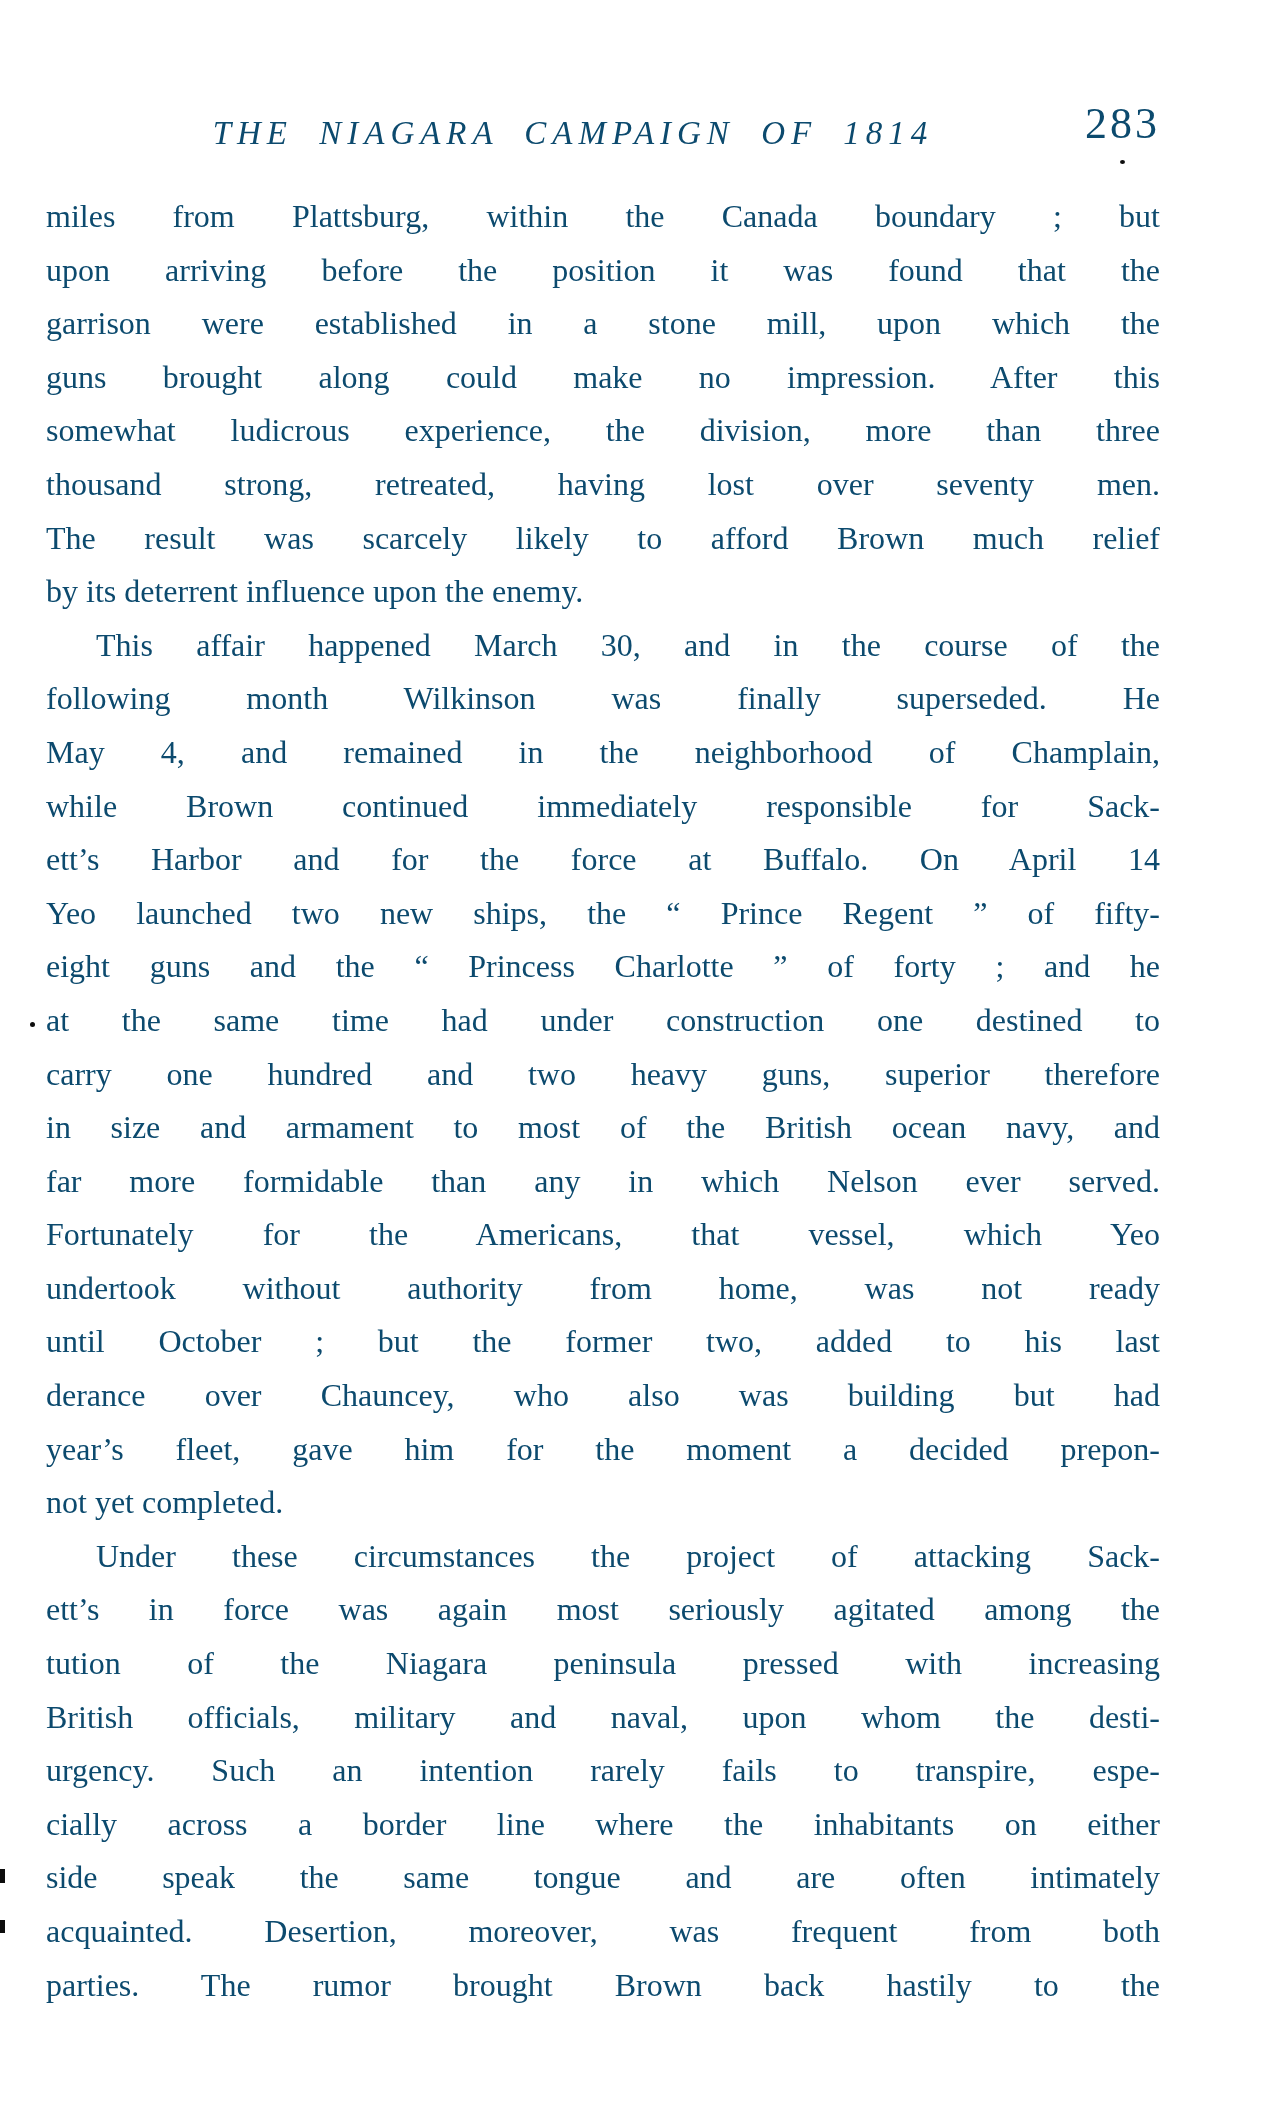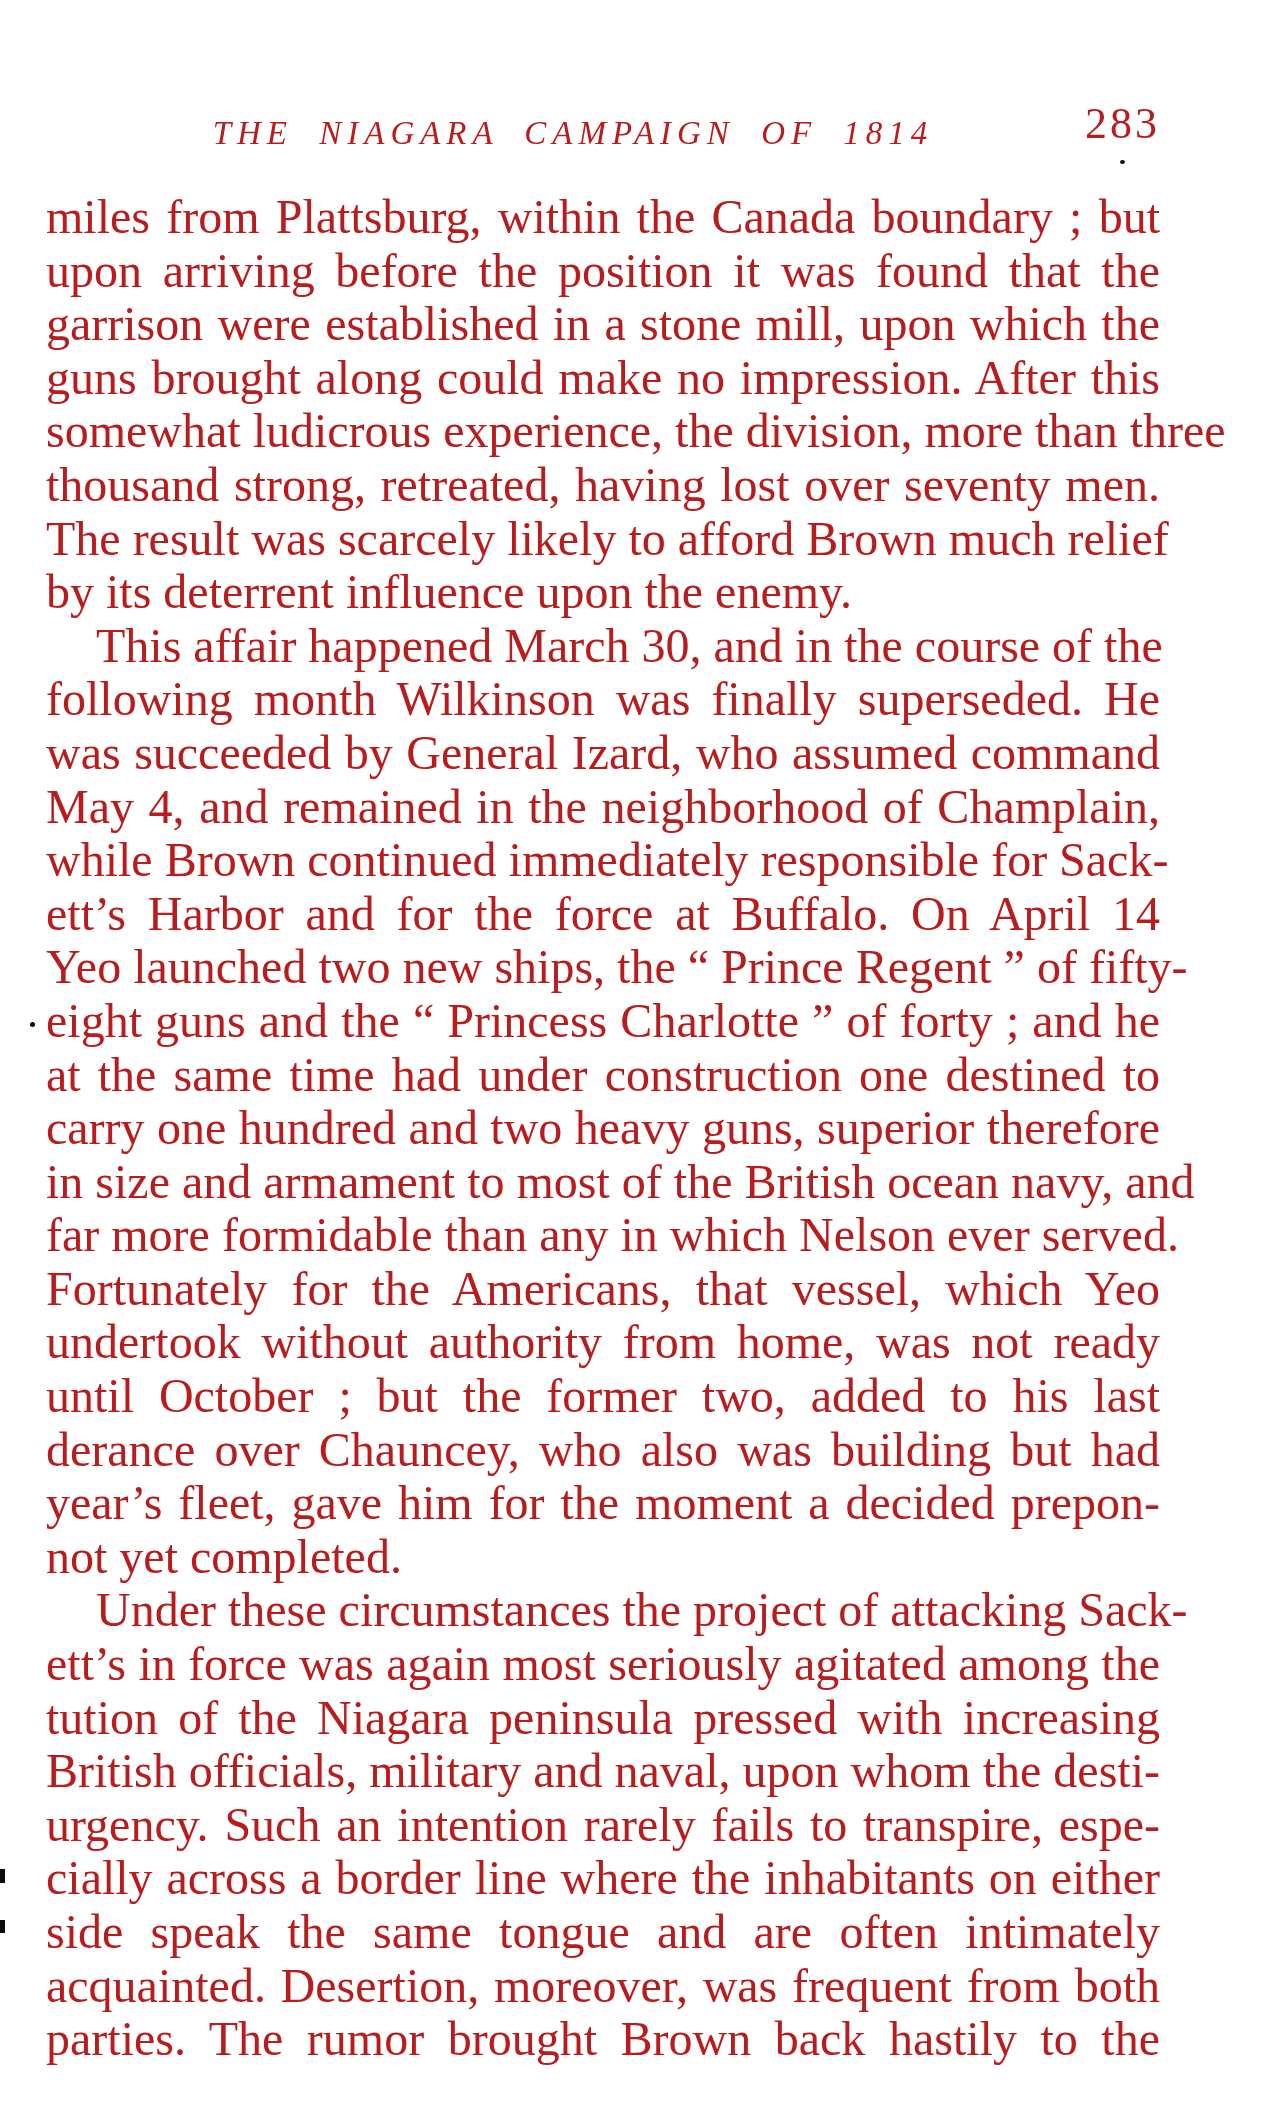--- a/index.html
+++ b/index.html
@@ -10,21 +10,21 @@
   body {
     width: 1270px;
     height: 2110px;
     overflow: hidden;
   }
   .page {
     position: relative;
     width: 1270px;
     height: 2110px;
     background: #ffffff;
-    color: #b91c1c;
+    color: #0c4a6e;
     font-family: "Liberation Serif", serif;
   }
   .running-head {
     position: absolute;
     top: 0;
     left: 46px;
     width: 1114px;
     height: 170px;
   }
   .head-title {
@@ -50,21 +50,21 @@
   }
   .body-text {
     position: absolute;
     top: 190px;
     left: 46px;
     width: 1114px;
   }
   .line {
     height: 53.6px;
     line-height: 53.6px;
-    font-size: 48px;
+    font-size: 32px;
     text-align: justify;
     text-align-last: justify;
     white-space: nowrap;
   }
   .line.indent {
     text-indent: 50px;
   }
   .line.flush {
     text-align: left;
     text-align-last: left;
@@ -89,21 +89,20 @@
   <div class="line">miles from Plattsburg, within the Canada boundary ; but</div>
       <div class="line">upon arriving before the position it was found that the</div>
       <div class="line">garrison were established in a stone mill, upon which the</div>
       <div class="line">guns brought along could make no impression.  After this</div>
       <div class="line">somewhat ludicrous experience, the division, more than three</div>
       <div class="line">thousand strong, retreated, having lost over seventy men.</div>
       <div class="line">The result was scarcely likely to afford Brown much relief</div>
       <div class="line flush">by its deterrent influence upon the enemy.</div>
       <div class="line indent">This affair happened March 30, and in the course of the</div>
       <div class="line">following month Wilkinson was finally superseded.  He</div>
-      <div class="line">was succeeded by General Izard, who assumed command</div>
       <div class="line">May 4, and remained in the neighborhood of Champlain,</div>
       <div class="line">while Brown continued immediately responsible for Sack-</div>
       <div class="line">ett’s Harbor and for the force at Buffalo.  On April 14</div>
       <div class="line">Yeo launched two new ships, the “ Prince Regent ” of fifty-</div>
       <div class="line">eight guns and the “ Princess Charlotte ” of forty ; and he</div>
       <div class="line">at the same time had under construction one destined to</div>
       <div class="line">carry one hundred and two heavy guns, superior therefore</div>
       <div class="line">in size and armament to most of the British ocean navy, and</div>
       <div class="line">far more formidable than any in which Nelson ever served.</div>
       <div class="line">Fortunately for the Americans, that vessel, which Yeo</div>

